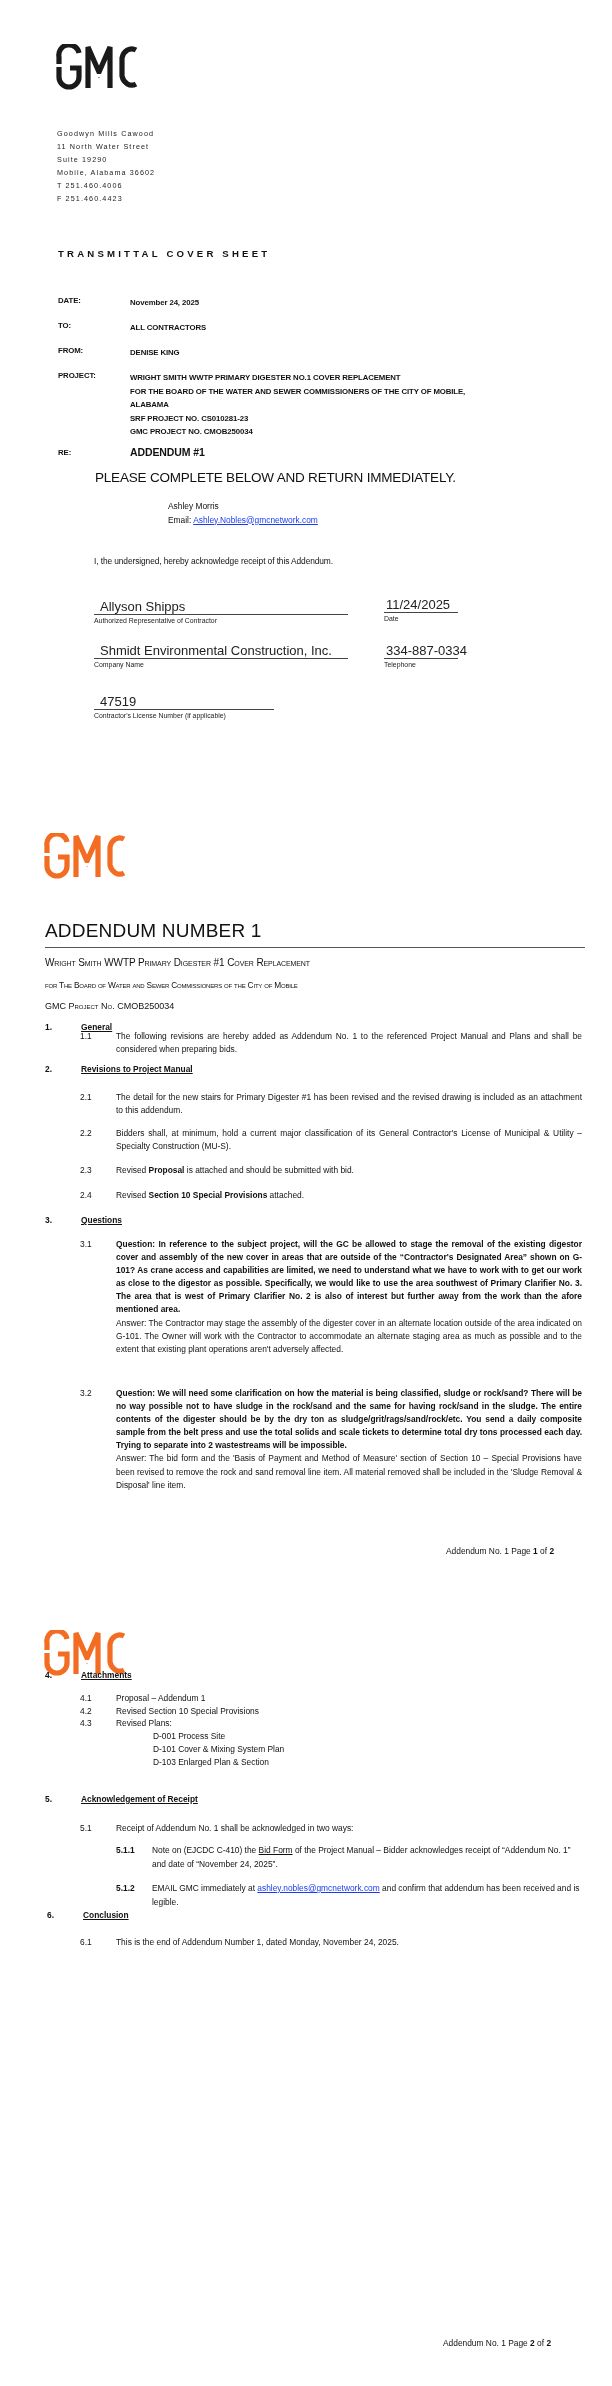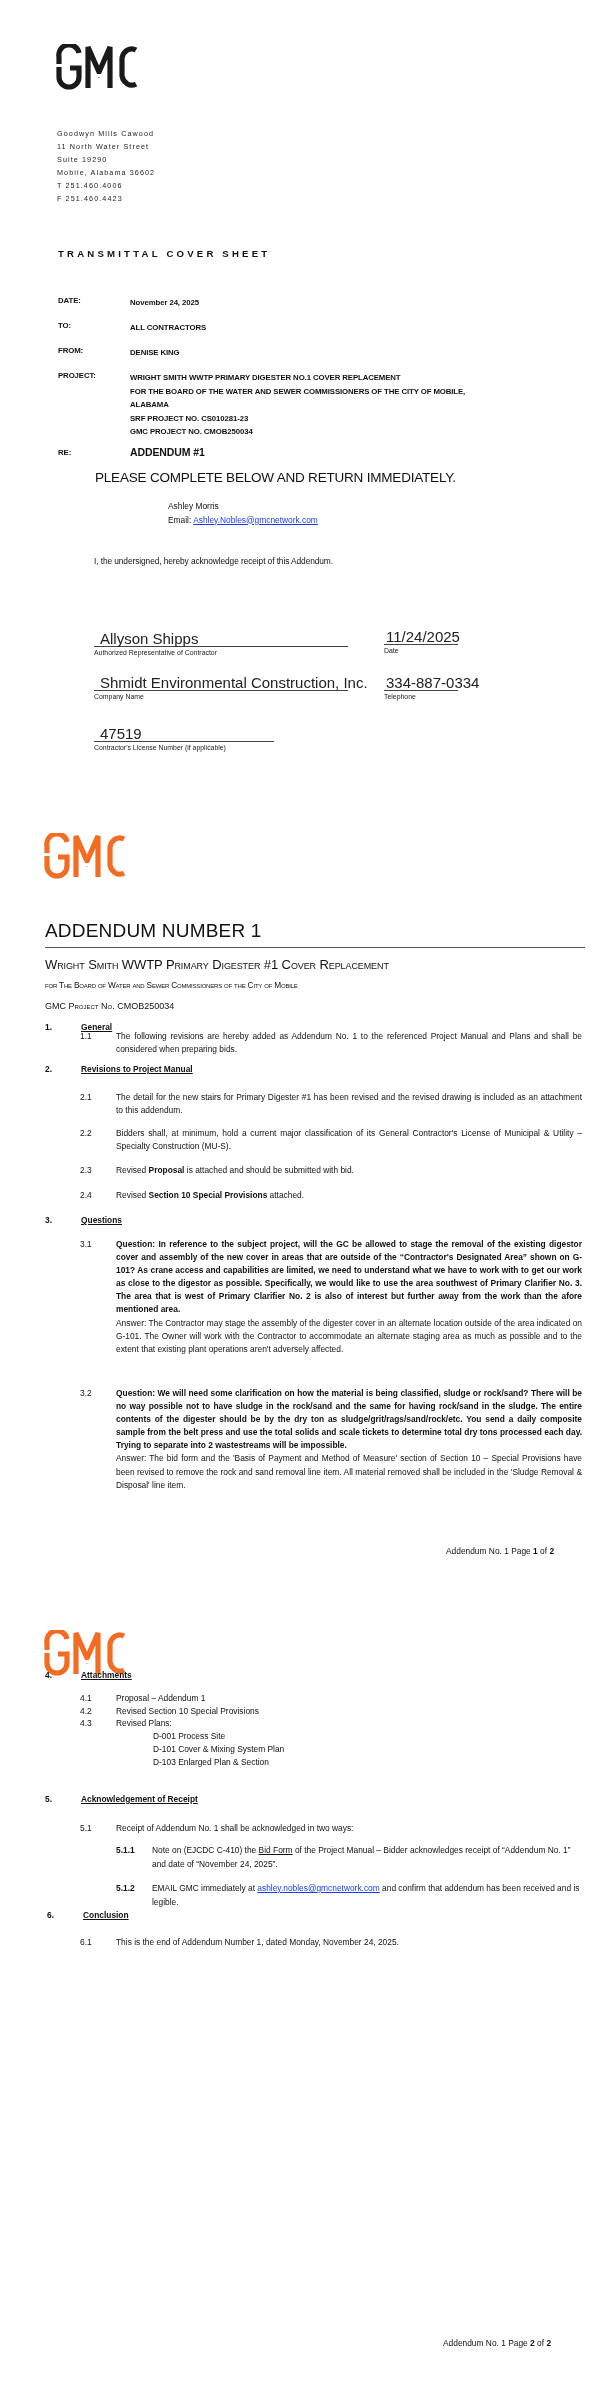--- a/index.html
+++ b/index.html
@@ -19,27 +19,27 @@
   .row .lbl { position: absolute; left: 0; white-space: nowrap; }
   .row .val { position: absolute; left: 72px; white-space: nowrap; line-height: 13.5px; }
   .re-val { font-size: 10.5px; }
 
   .please { left: 95px; top: 470px; font-size: 13.5px; letter-spacing: -0.2px; white-space: nowrap; }
   .contact { left: 168px; top: 500px; font-size: 8.4px; line-height: 13.5px; }
   .contact a { color: #1a3cf0; text-decoration: underline; }
   .ack { left: 94px; top: 556px; font-size: 8.4px; letter-spacing: -0.1px; }
 
   .field { position: absolute; }
-  .field .v { font-size: 15px; padding-left: 6px; height: 15px; line-height: 15px; border-bottom: 1px solid #444; white-space: nowrap; color: #222; margin-top: 32px; }
+  .field .v { font-size: 13px; padding-left: 6px; height: 15px; line-height: 15px; border-bottom: 1px solid #444; white-space: nowrap; color: #222; }
   .field .l { font-size: 6.9px; margin-top: 2px; color: #222; white-space: nowrap; }
 
   .ad-title { left: 45px; top: 920px; font-size: 19px; letter-spacing: 0.2px; text-align: center; }
   .ad-rule { left: 45px; top: 947px; width: 540px; height: 0; border-top: 1.5px solid #555; }
   .sc { position: absolute; left: 45px; white-space: nowrap; font-variant: small-caps; }
-  .sc1 { top: 957px; font-size: 13px; letter-spacing: -0.1px; }
+  .sc1 { top: 957px; font-size: 10px; letter-spacing: -0.1px; }
   .sc2 { top: 980px; font-size: 8.3px; letter-spacing: -0.2px; }
   .sc3 { top: 1001px; font-size: 9px; }
 
   .sec { position: absolute; left: 45px; font-size: 8.4px; font-weight: bold; white-space: nowrap; }
   .sec .num { position: absolute; left: 0; }
   .sec .ttl { position: absolute; left: 36px; text-decoration: underline; }
 
   .item { position: absolute; left: 80px; width: 502px; font-size: 8.4px; line-height: 13.1px; }
   .item .num { position: absolute; left: 0; top: 0; }
   .item .txt { margin-left: 36px; text-align: justify; }

